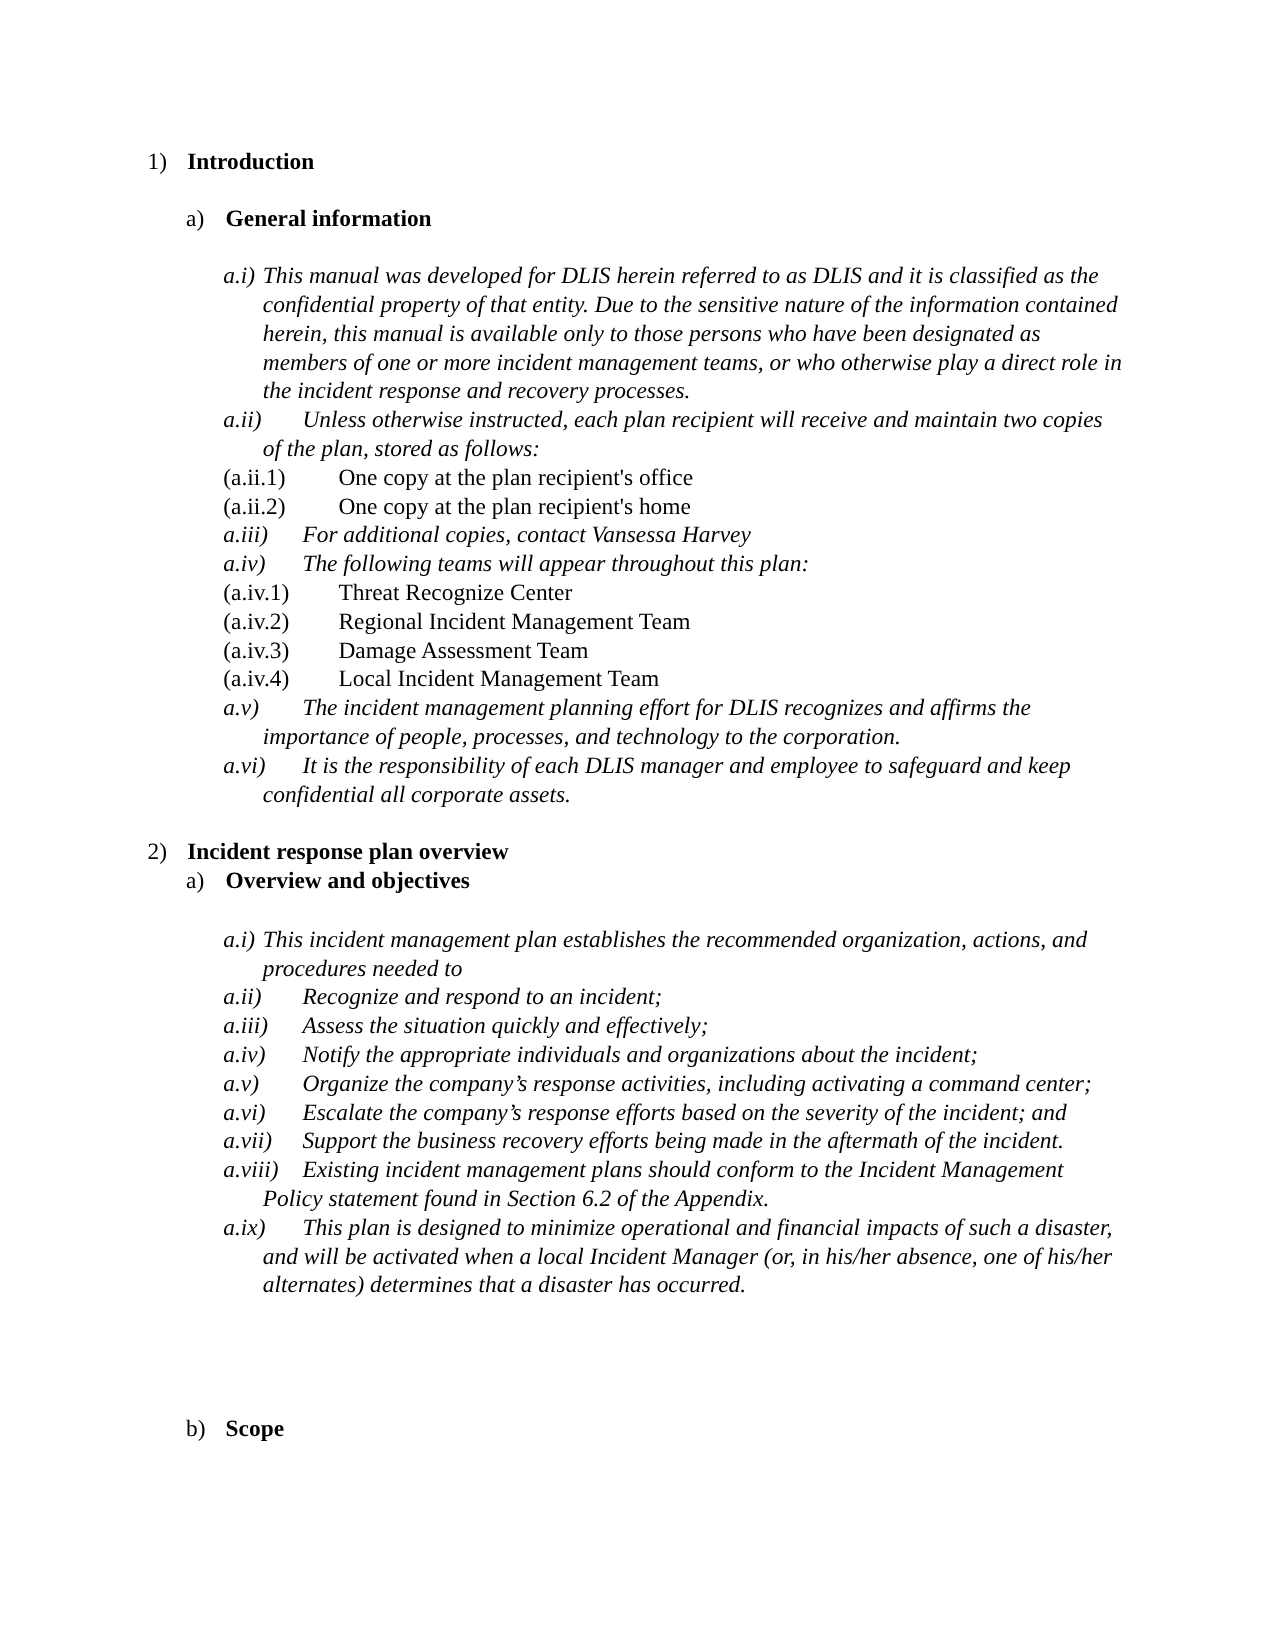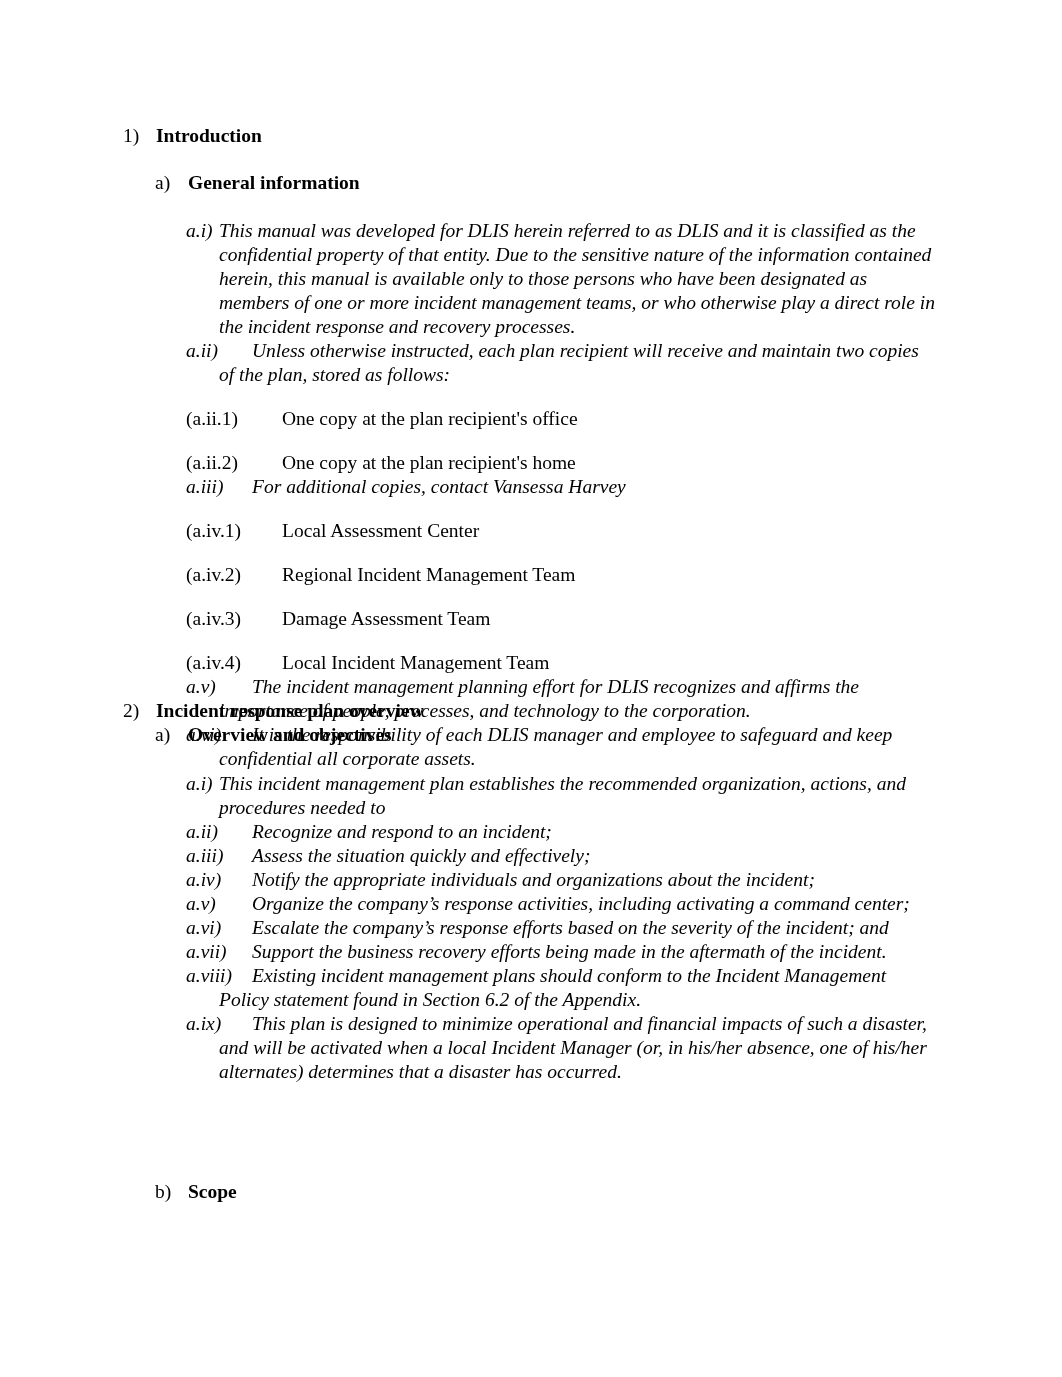--- a/index.html
+++ b/index.html
@@ -94,21 +94,20 @@
     font-size: 19.5px;
     line-height: 24px;
     font-weight: normal;
     padding-left: 66px;
   }
   .lvl4 .mk {
     display: inline-block;
     min-width: 96px;
     margin-left: -66px;
     white-space: pre;
-    margin-top: 20px;
   }
 
   .blk { position: absolute; left: 0; width: 1062px; }
 </style>
 </head>
 <body>
 
 <div class="page">
   <div class="content">
 
@@ -140,22 +139,25 @@
         <span class="mk">(a.ii.1)</span><span>One copy at the plan recipient's office</span>
       </div>
       <div class="lvl4">
         <span class="mk">(a.ii.2)</span><span>One copy at the plan recipient's home</span>
       </div>
 
       <div class="lvl3">
         <span class="mk-wide">a.iii)</span><span>For additional copies, contact Vansessa Harvey</span>
       </div>
 
-      <div class="lvl4">
-        <span class="mk">(a.iv.1)</span><span>Local Assessment Center</span>
+      <div class="lvl3">
+        <span class="mk-wide">a.iv)</span><span>The following teams will appear throughout this plan:</span>
+      </div>
+      <div class="lvl4">
+        <span class="mk">(a.iv.1)</span><span>Threat Recognize Center</span>
       </div>
       <div class="lvl4">
         <span class="mk">(a.iv.2)</span><span>Regional Incident Management Team</span>
       </div>
       <div class="lvl4">
         <span class="mk">(a.iv.3)</span><span>Damage Assessment Team</span>
       </div>
       <div class="lvl4">
         <span class="mk">(a.iv.4)</span><span>Local Incident Management Team</span>
       </div>

